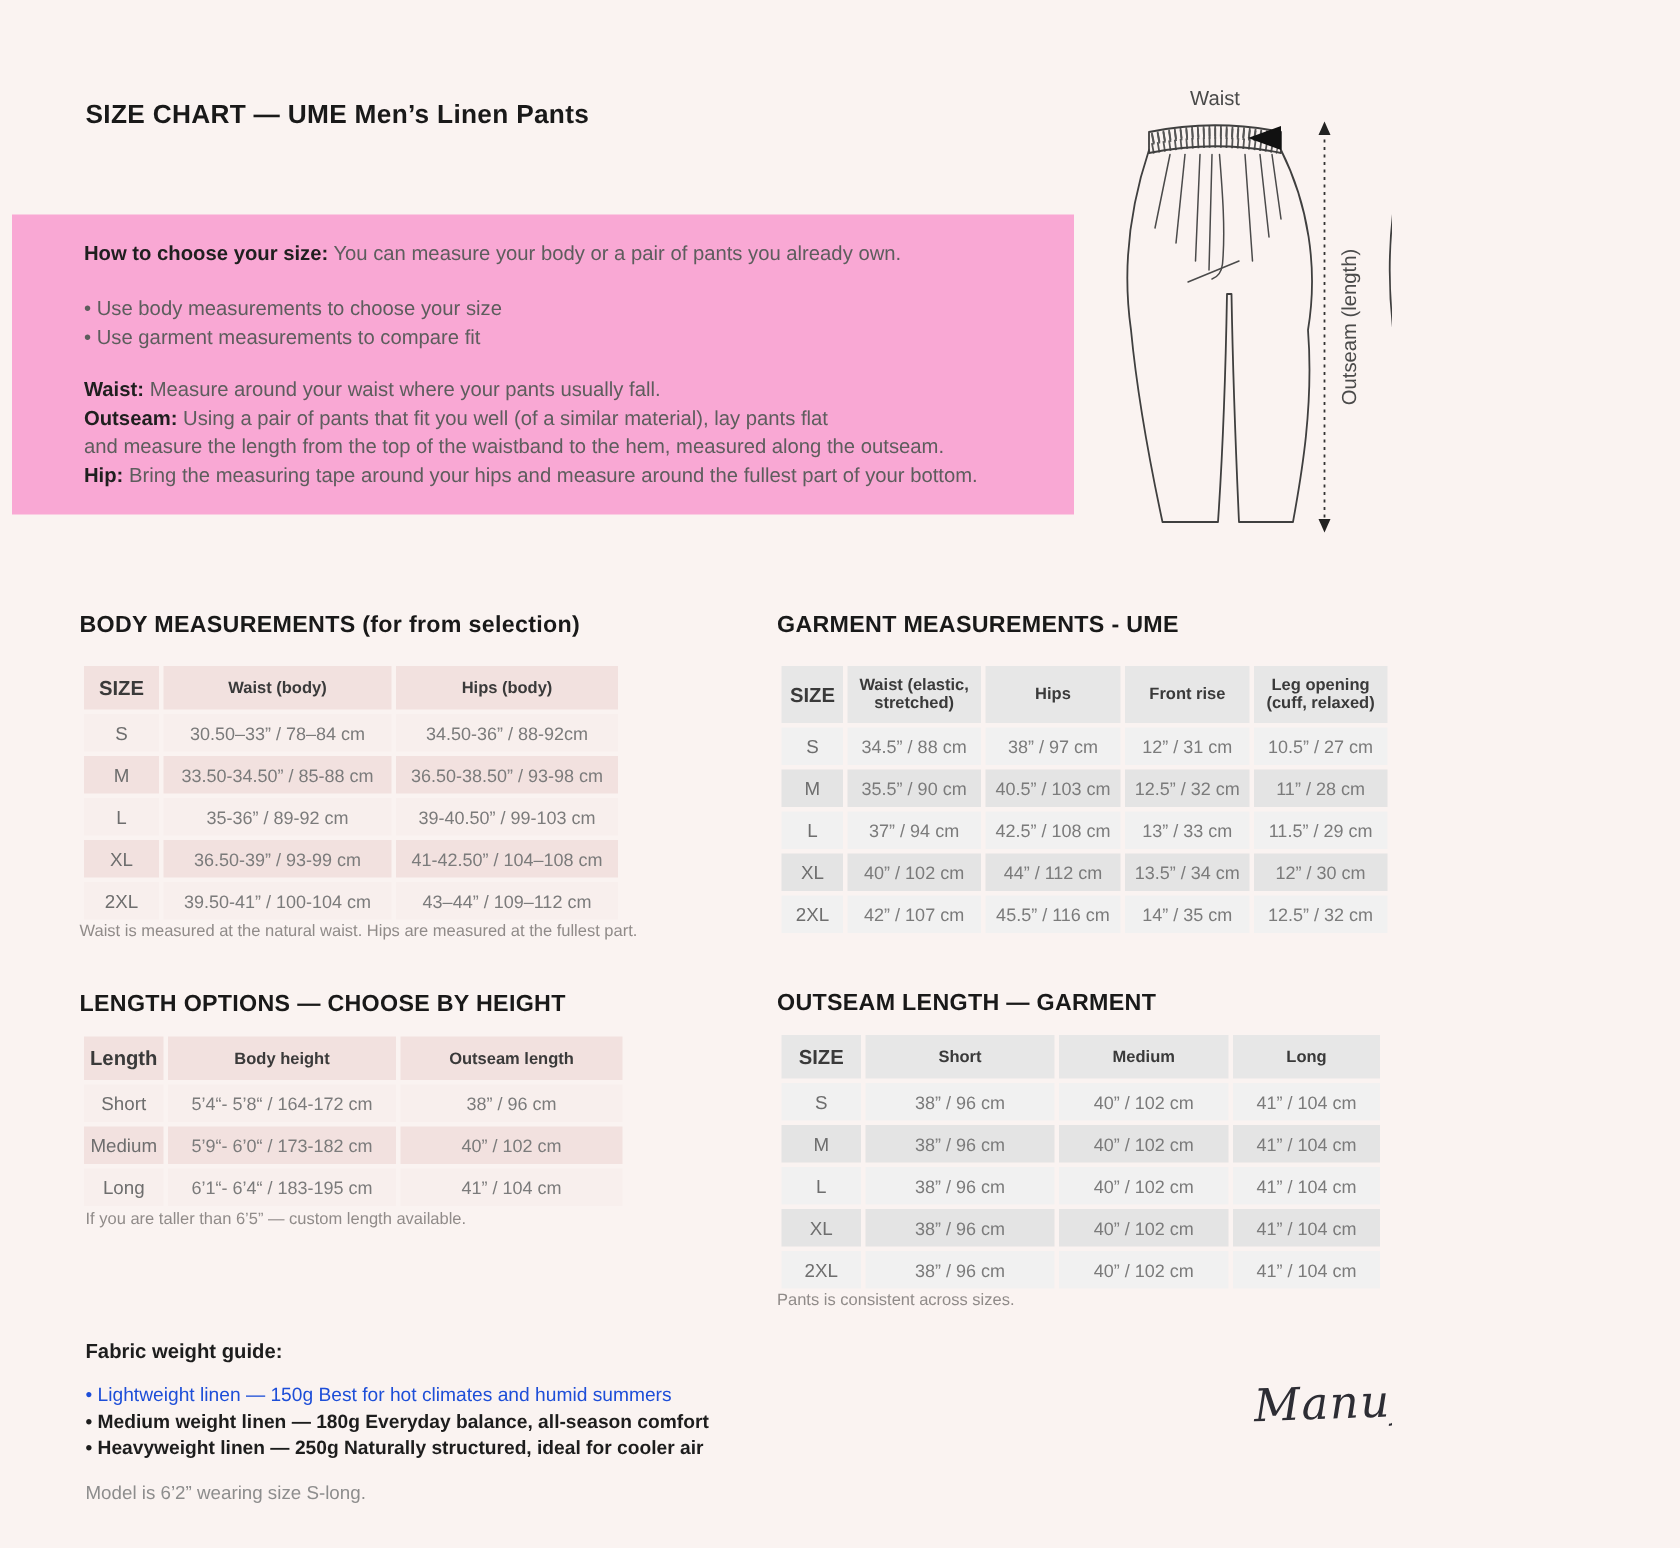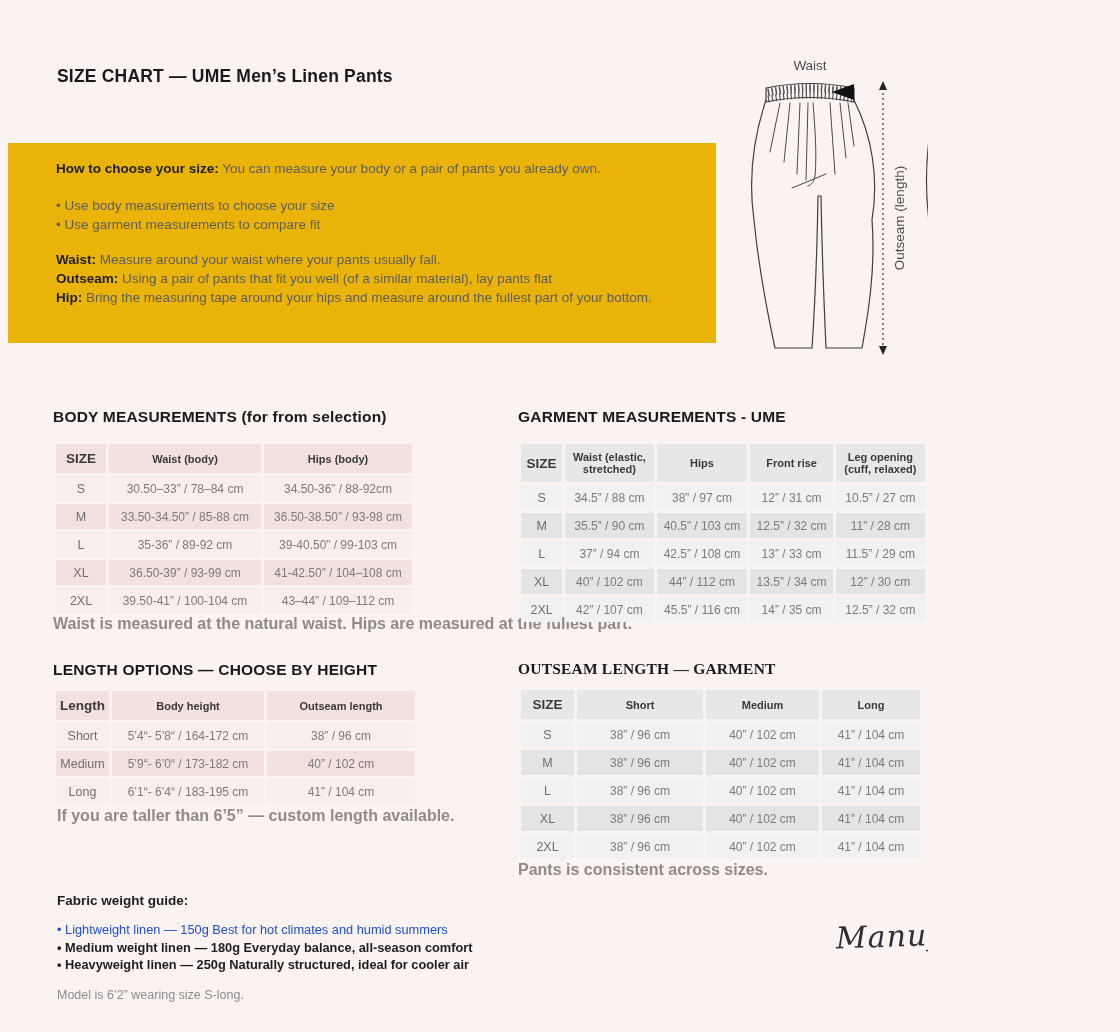--- a/index.html
+++ b/index.html
@@ -2,41 +2,41 @@
 <html><head>
 <meta charset="utf-8">
 <style>
   * { margin:0; padding:0; box-sizing:border-box; }
   html,body { background:#faf3f1; }
   body { font-family:"Liberation Sans","DejaVu Sans",sans-serif; }
   .page { position:relative; width:928px; height:1032px; background:#faf3f1; overflow:hidden; }
 
   .title { position:absolute; left:57px; top:66px; font-size:17.5px; font-weight:bold; color:#191919; letter-spacing:.2px; }
 
-  .howto { position:absolute; left:8px; top:143px; width:708px; height:200px; background:#eab308;
+  .howto { position:absolute; left:8px; top:143px; width:708px; height:200px; background:#f9a8d4;
            padding:16px 20px 0 48px; color:#5d5d5d; font-size:13.5px; line-height:19px; }
   .howto .lead { margin-bottom:18px; }
   .howto b { color:#1f1f1f; }
   .howto .gap { height:16px; }
 
   .section-h { position:absolute; font-size:15.5px; font-weight:bold; color:#191919; letter-spacing:.2px; }
 
   table.tbl { position:absolute; border-collapse:separate; border-spacing:3px; table-layout:fixed; }
   .tbl th { font-size:11px; font-weight:bold; color:#3a3a3a; padding:7px 4px; }
   .tbl th.sz { font-size:13.5px; font-weight:600; }
   .tbl td { font-size:12px; color:#7b7b7b; padding:5.5px 4px; text-align:center; white-space:nowrap; overflow:hidden; }
   .tbl td.sz { font-size:12.5px; color:#6e6e6e; }
   .pink th { background:#f2e1df; }
   .pink tbody tr:nth-child(odd) td { background:#f8efed; }
   .pink tbody tr:nth-child(even) td { background:#f2e1df; }
   .gray th { background:#e7e7e7; }
   .gray tbody tr:nth-child(odd) td { background:#f1f1f1; }
   .gray tbody tr:nth-child(even) td { background:#e4e4e4; }
 
-  .footnote { position:absolute; font-size:16px; color:#908b89;font-weight:bold; }
+  .footnote { position:absolute; font-size:11px; color:#908b89; }
 
   .fabric-h { position:absolute; left:57px; top:893px; font-size:13.5px; font-weight:bold; color:#1d1d1d; }
   .fabric-list { position:absolute; left:57px; top:921px; font-size:12.8px; line-height:17.5px; }
   .fabric-list .light { color:#1d4ed8; }
   .fabric-list .heavy { color:#1d1d1d; font-weight:bold; }
   .model-note { position:absolute; left:57px; top:988px; font-size:12.5px; color:#8d8d8d; }
 
   .signature { position:absolute; left:815px; top:916px; width:300px; text-align:center;
                font-family:"DejaVu Serif","Liberation Serif",serif; font-style:italic;
                font-size:30px; color:#2d2d34; transform:rotate(-2deg); letter-spacing:1px; }
@@ -58,20 +58,21 @@
 
   <div class="howto">
     <div class="lead">
       <b>How to choose your size:</b><span> You can measure your body or a pair of pants you already own.</span>
     </div>
     <div>• Use body measurements to choose your size</div>
     <div>• Use garment measurements to compare fit</div>
     <div class="gap"></div>
     <div><b>Waist:</b><span> Measure around your waist where your pants usually fall.</span></div>
     <div><b>Outseam:</b><span> Using a pair of pants that fit you well (of a similar material), lay pants flat</span></div>
+    <div><span>and measure the length from the top of the waistband to the hem, measured along the outseam.</span></div>
     <div><b>Hip:</b><span> Bring the measuring tape around your hips and measure around the fullest part of your bottom.</span></div>
   </div>
 
   <div class="diagram">
     <svg viewBox="0 0 330 324">
 
       <g>
         <path class="ln" d="M26,44 C14,80 8,122 14,164 C19,216 29,264 35,292 L72,292 C75,248 77,198 78,140 L81,140 C82,198 84,248 86,292 L122,292 C127,264 136,216 132,164 C139,122 132,80 114,44"></path>
         <path class="hatch" d="M28,36 Q70,27 112,36"></path>
         <path class="hatch" d="M28,43 Q70,35 112,43"></path>
@@ -240,21 +241,21 @@
         </tr>
         <tr>
           <td class="sz">Long</td>
           <td>6’1“- 6’4“ / 183-195 cm</td>
           <td>41” / 104 cm</td>
         </tr>
       </tbody>
     </table>
   <div class="footnote" style="left:57px; top:807px;">If you are taller than 6’5” — custom length available.</div>
 
-  <div class="section-h" style="left:518px; top:660px;font-family:Liberation Serif, serif;">OUTSEAM LENGTH — GARMENT</div>
+  <div class="section-h" style="left:518px; top:660px;">OUTSEAM LENGTH — GARMENT</div>
   <table class="tbl gray" style="left:518px; top:687px;">
       <colgroup>
         <col style="width: 53px;">
         <col style="width: 126px;">
         <col style="width: 113px;">
         <col style="width: 98px;">
       </colgroup>
       <thead>
         <tr>
           <th class="sz">SIZE</th>

